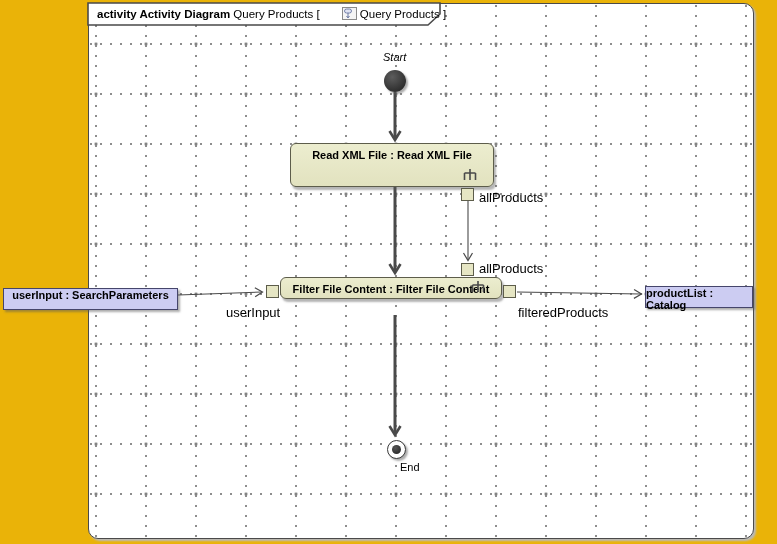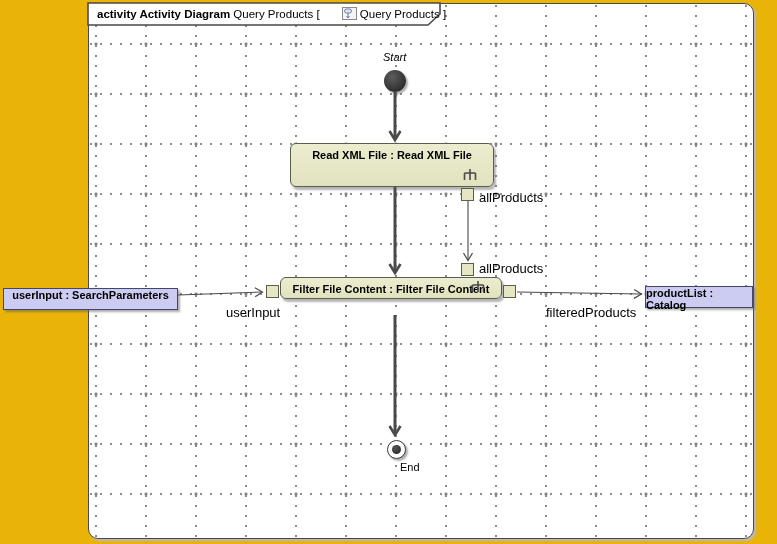--- a/index.html
+++ b/index.html
@@ -132,21 +132,21 @@
       <svg width="14" height="12" viewBox="0 0 14 12">
         <path d="M7,0 V4 M1.5,4 H12.5 M1.5,4 V11 M7,4 V11 M12.5,4 V11" fill="none" stroke="#4a4a4a" stroke-width="1.6"></path>
       </svg>
     </span>
   </div>
 
   <div class="pin" style="left:266px;top:285px;"></div>
   <div class="pin-label" style="left:226px;top:305px;text-align:center;">userInput</div>
 
   <div class="pin" style="left:503px;top:285px;"></div>
-  <div class="pin-label" style="left:518px;top:305px;margin-left:28px;">filteredProducts</div>
+  <div class="pin-label" style="left:518px;top:305px;">filteredProducts</div>
 
   <div class="param" style="left:3px;top:288px;width:175px;height:22px;">
     <span>userInput : SearchParameters</span>
   </div>
   <div class="param" style="left:645px;top:286px;width:108px;height:22px;">
     <span>productList : Catalog</span>
   </div>
 
   <div id="end-node">
       <div class="dot"></div>

